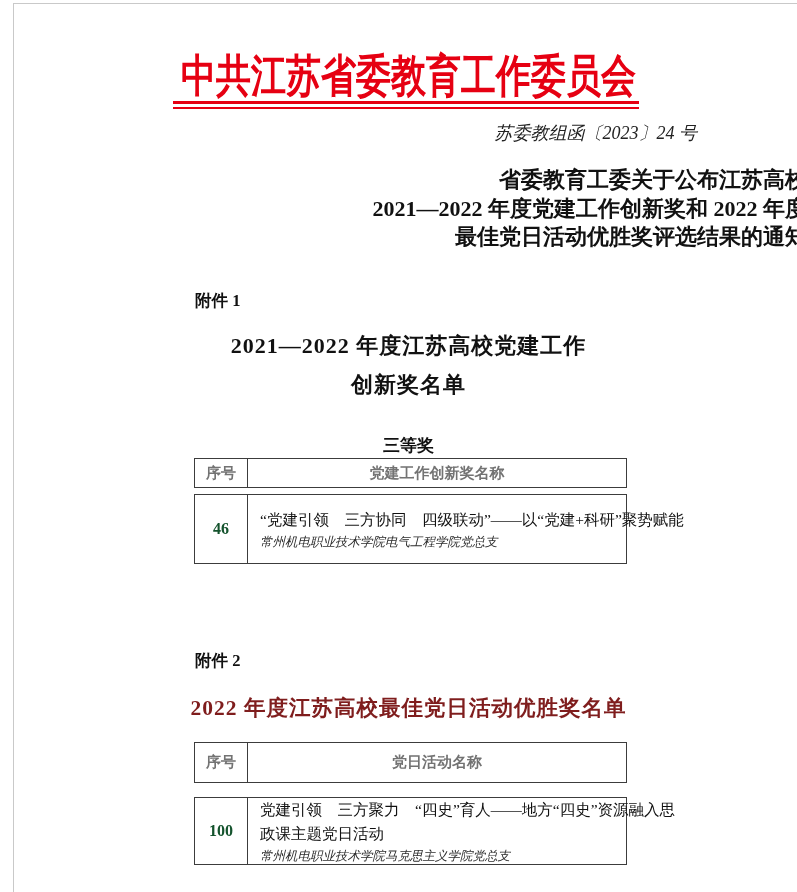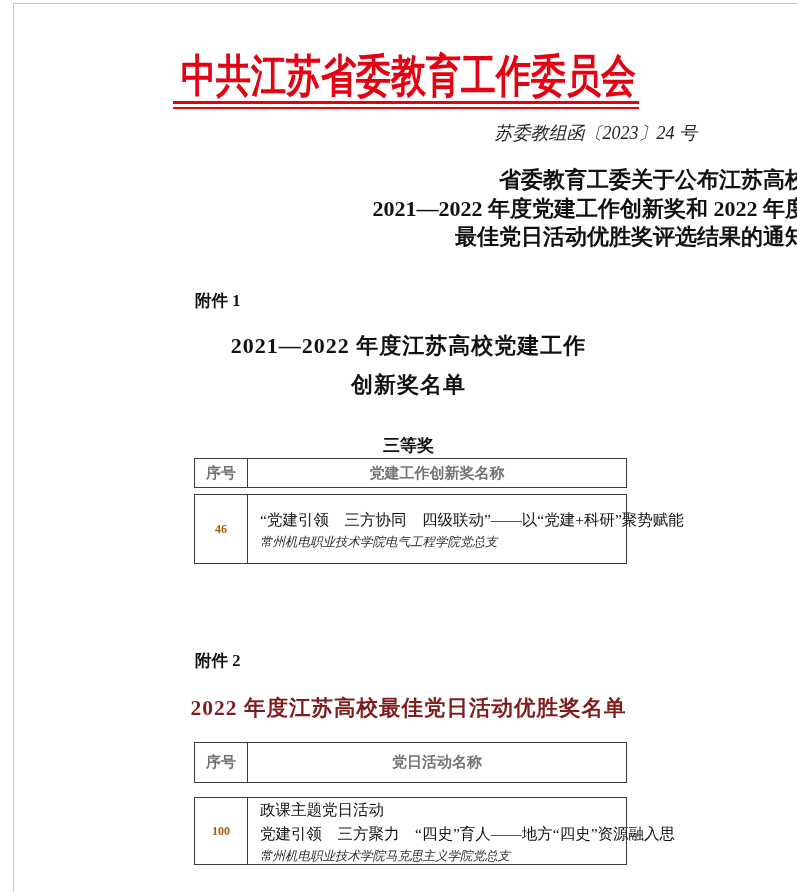--- a/index.html
+++ b/index.html
@@ -148,23 +148,23 @@
     font-size: 15px;
     font-weight: bold;
     color: #737373;
     white-space: nowrap;
   }
   .t1-header { top: 458px; height: 30px; }
   .t1-row    { top: 494px; height: 70px; }
   .t2-header { top: 742px; height: 41px; }
   .t2-row    { top: 797px; height: 68px; }
   .row-no {
-    font-size: 12px;
-    font-weight: bold;
-    color: #a16207;
+    font-size: 16px;
+    font-weight: bold;
+    color: #14532d;
   }
   .row-body { padding: 5px 10px 4px 12px; }
   .name-line {
     font-size: 15.5px;
     line-height: 24px;
     color: #111111;
     white-space: nowrap;
   }
   .unit-line {
     font-size: 12.5px;
@@ -231,18 +231,18 @@
     <div class="col-name">
       <span class="hdr-text">党日活动名称</span>
     </div>
   </div>
 
   <div class="tbl-row t2-row">
     <div class="col-no">
       <span class="row-no">100</span>
     </div>
     <div class="col-name row-body">
+      <div class="name-line">党建引领　三方聚力　“四史”育人——地方“四史”资源融入思</div>
       <div class="name-line">政课主题党日活动</div>
-      <div class="name-line">党建引领　三方聚力　“四史”育人——地方“四史”资源融入思</div>
       <div class="unit-line">常州机电职业技术学院马克思主义学院党总支</div>
     </div>
   </div>
 </div>
 
 </body></html>

